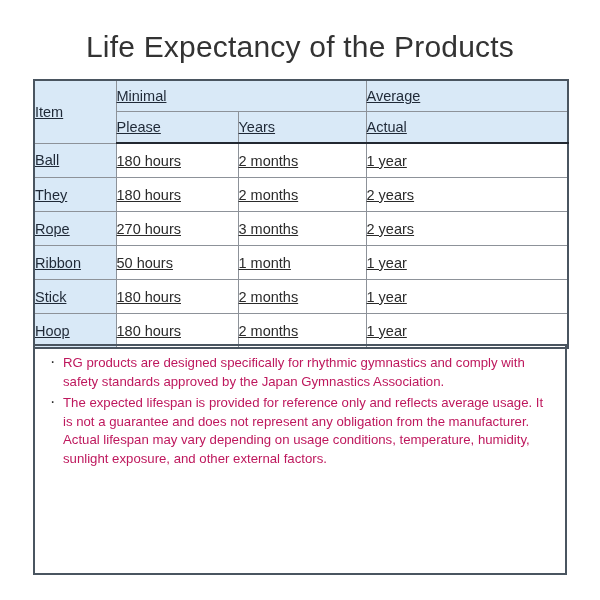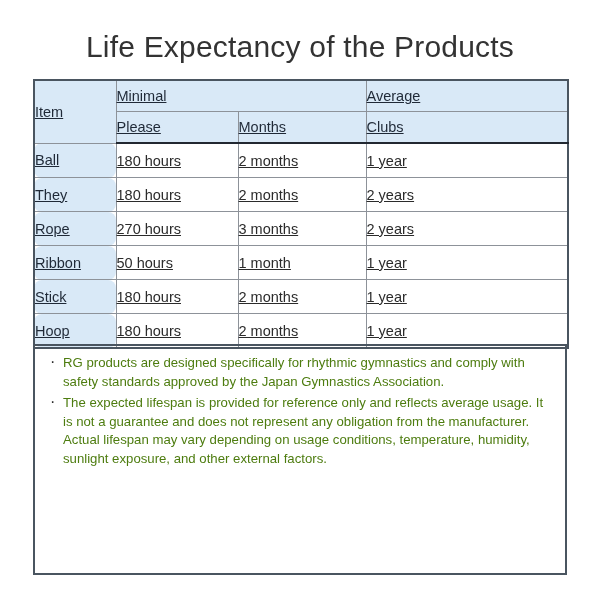--- a/index.html
+++ b/index.html
@@ -77,21 +77,20 @@
     margin-top: 28px;
   }
   th.group-head {
     border-bottom: 1px solid #8d9299;
   }
   table.spec tbody td {
     height: 33px;
     font-size: 14.5px;
     color: #2b2b2b;
     background: #ffffff;
-    border-radius: 8px;
   }
   table.spec tbody td.item-cell {
     background: #d9e9f7;
     color: #1f2937;
   }
 
   
   .notes {
     position: absolute;
     left: 33px;
@@ -106,21 +105,21 @@
     margin: 0;
     padding: 0;
     list-style: none;
   }
   ul.note-list li {
     position: relative;
     padding-left: 18px;
     margin: 0 0 3px 0;
     font-size: 13.2px;
     line-height: 18.5px;
-    color: #4d7c0f;
+    color: #be185d;
     text-align: left;
   }
   ul.note-list li::before {
     content: "\00B7";
     position: absolute;
     left: 5px;
     top: -1px;
     font-size: 16px;
     line-height: 18.5px;
     color: #2b2b2b;
@@ -142,22 +141,22 @@
           <col class="c-years">
       </colgroup>
       <thead>
         <tr class="row-group">
           <th class="item-head" rowspan="2">Item</th>
           <th class="group-head" colspan="2">Minimal</th>
           <th class="group-head">Average</th>
         </tr>
         <tr class="row-sub">
           <th>Please</th>
-          <th>Months</th>
-          <th>Clubs</th>
+          <th>Years</th>
+          <th>Actual</th>
         </tr>
       </thead>
       <tbody>
         <tr>
           <td class="item-cell">Ball</td>
           <td>180 hours</td>
           <td>2 months</td>
           <td>1 year</td>
         </tr>
         <tr>

